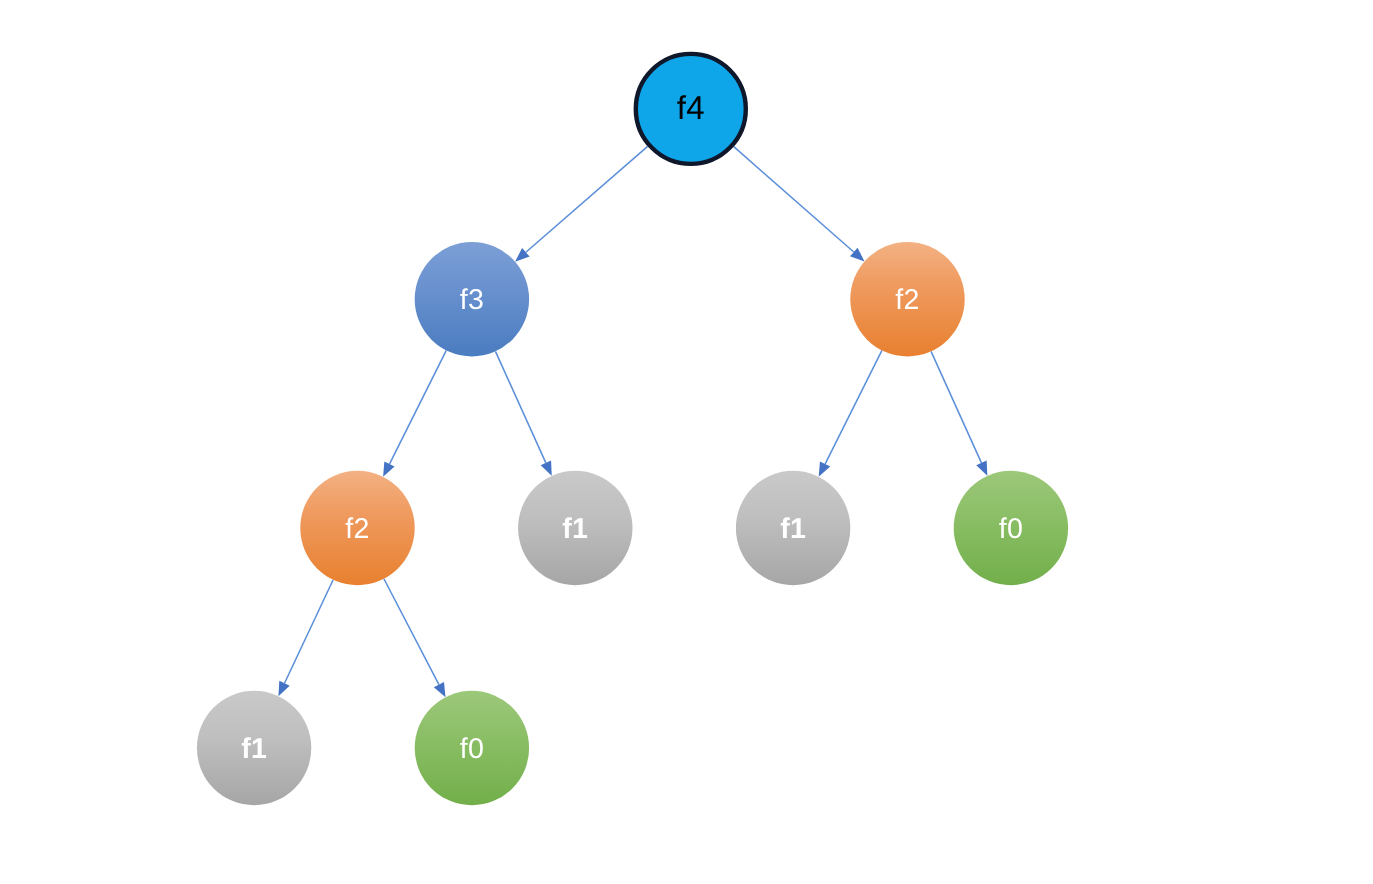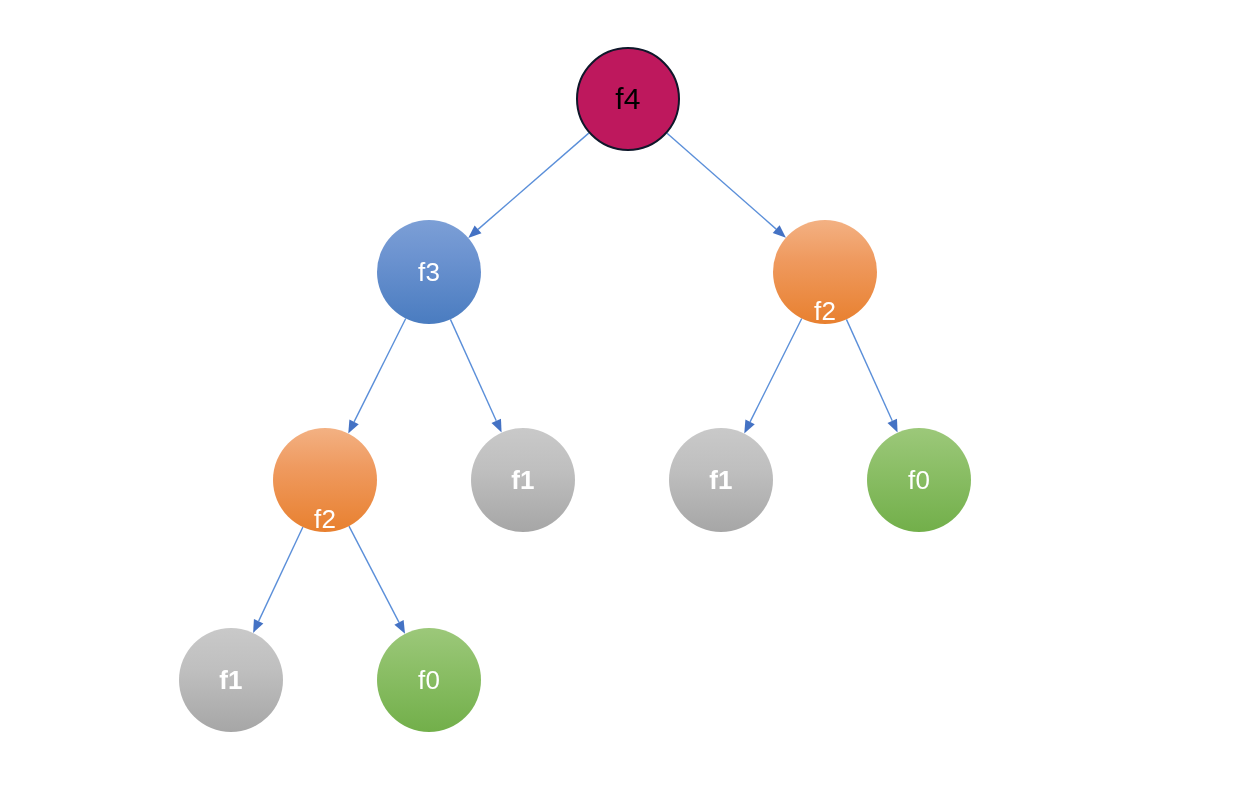--- a/index.html
+++ b/index.html
@@ -35,32 +35,31 @@
     line-height: 1;
     user-select: none;
   }
   .node-label {
     display: block;
     text-align: center;
     letter-spacing: 0.2px;
   }
   
   .node.root {
-    background: #be185d;
-    border: 2px solid #0f172a;
+    background: #0ea5e9;
+    border: 4px solid #0f172a;
     color: #000000;
   }
   .node.blue {
     background: linear-gradient(180deg, #7C9FD6 0%, #6C93D0 35%, #4A7CC0 100%);
     color: #ffffff;
   }
   .node.orange {
     background: linear-gradient(180deg, #F3B183 0%, #EF9A5F 38%, #E8802F 100%);
     color: #ffffff;
-    align-items: flex-end;
   }
   .node.gray {
     background: linear-gradient(180deg, #C9C9C9 0%, #BFBFBF 40%, #A6A6A6 100%);
     color: #ffffff;
     font-weight: bold;
   }
   .node.green {
     background: linear-gradient(180deg, #9CC87A 0%, #8CBF67 38%, #72AF4A 100%);
     color: #ffffff;
   }

